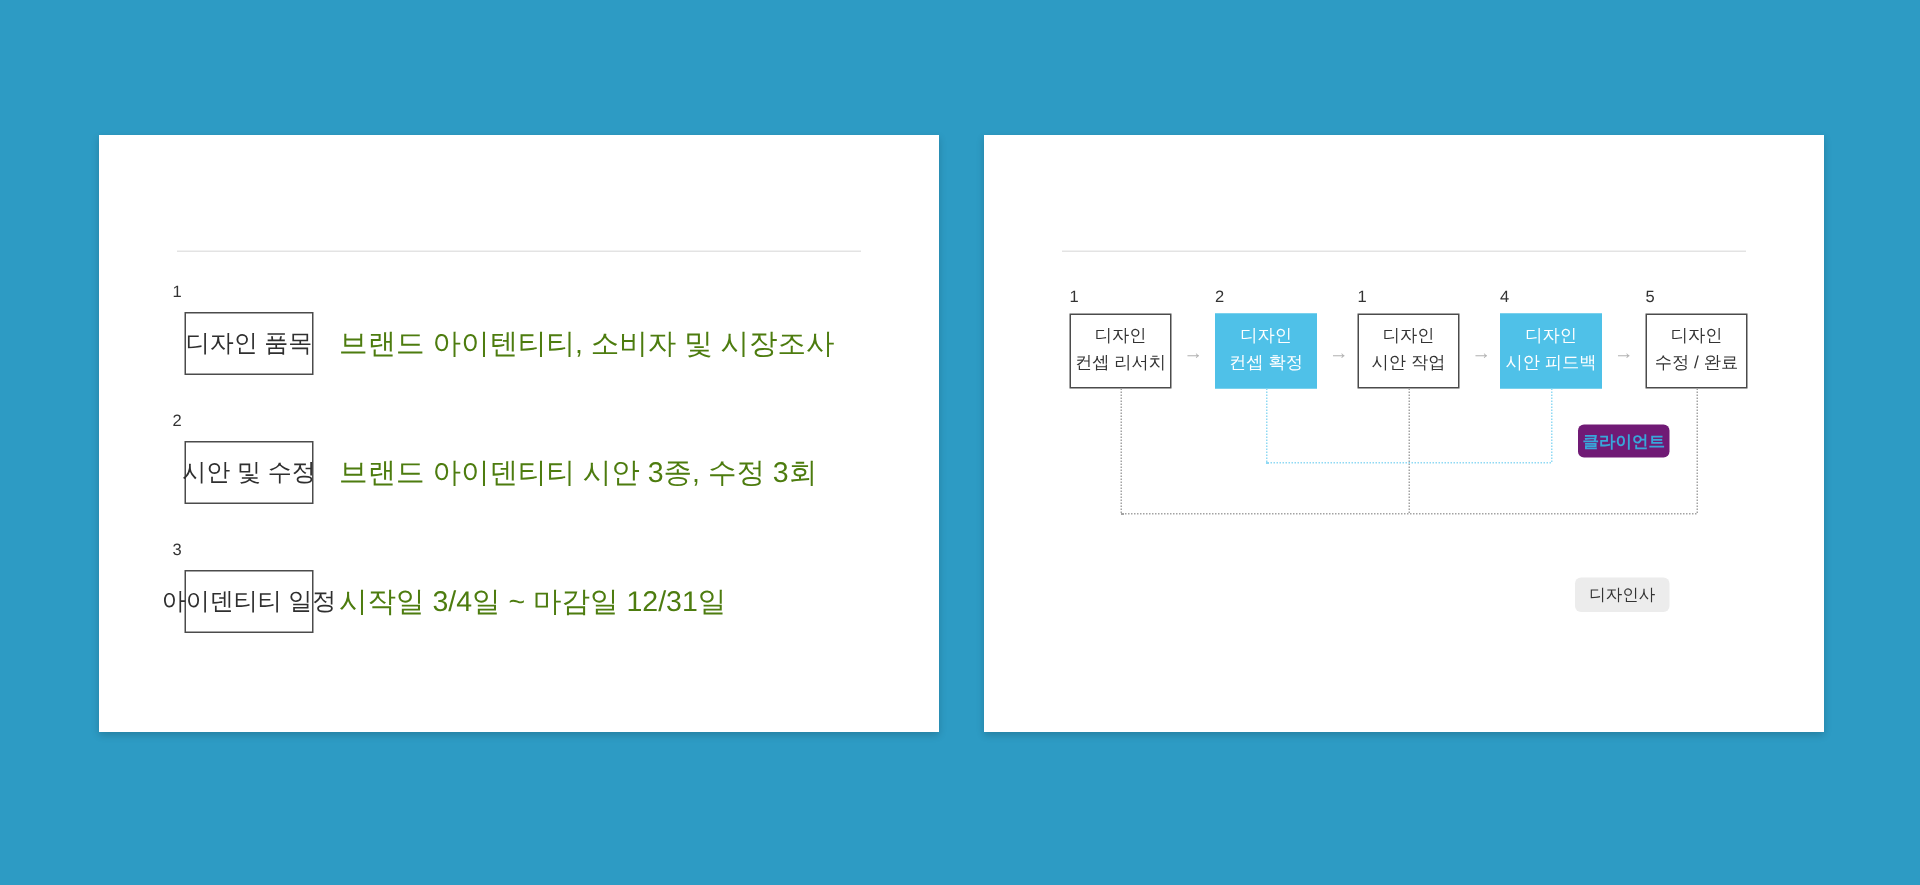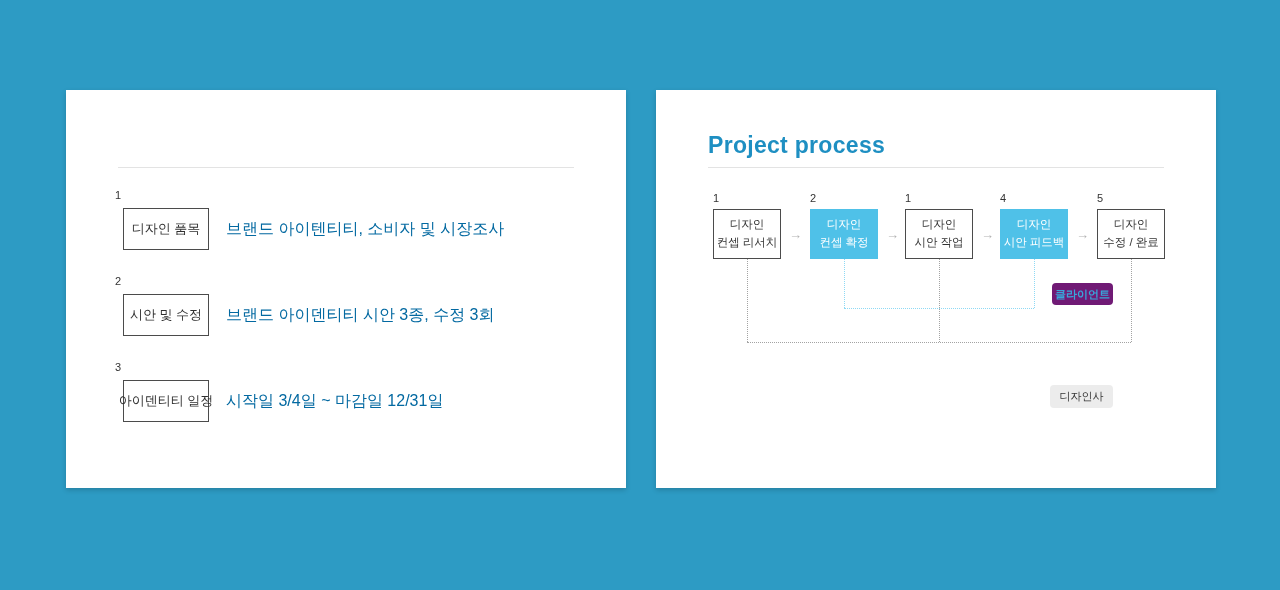--- a/index.html
+++ b/index.html
@@ -49,33 +49,33 @@
     color:#333333;
   }
   .scope-item .item-box {
     width:86px;
     height:42px;
     border:1px solid #4B4B4B;
     background:#ffffff;
     display:flex;
     align-items:center;
     justify-content:center;
-    font-size:13px;
+    font-size:16px;
     color:#2F2F2F;
     white-space:nowrap;
   }
   .scope-item .item-desc {
     position:absolute;
     left:103px;
     top:0;
     height:42px;
     display:flex;
     align-items:center;
-    font-size:16px;
-    color:#0369a1;
+    font-size:19px;
+    color:#4d7c0f;
     white-space:nowrap;
   }
   #scope-item-1 { top:118px; }
   #scope-item-2 { top:204px; }
   #scope-item-3 { top:290px; }
 
   
   .flow-step { position:absolute; top:119px; width:68px; height:50px; }
   .flow-step .step-number {
     position:absolute;
@@ -179,21 +179,20 @@
   </div>
 
   <div class="scope-item" id="scope-item-3">
     <div class="item-number">3</div>
     <div class="item-box">아이덴티티 일정</div>
     <div class="item-desc">시작일 3/4일 ~ 마감일 12/31일</div>
   </div>
 </section>
 
 <section class="card" id="process-card">
-  <h1 class="card-title">Project process</h1>
   <div class="divider"></div>
 
   <div class="flow-step" id="flow-step-1">
     <div class="step-number">1</div>
     <div class="step-box">
       <span>디자인</span>
       <span>컨셉 리서치</span>
     </div>
   </div>
   <div class="flow-arrow" id="flow-arrow-1">→</div>

